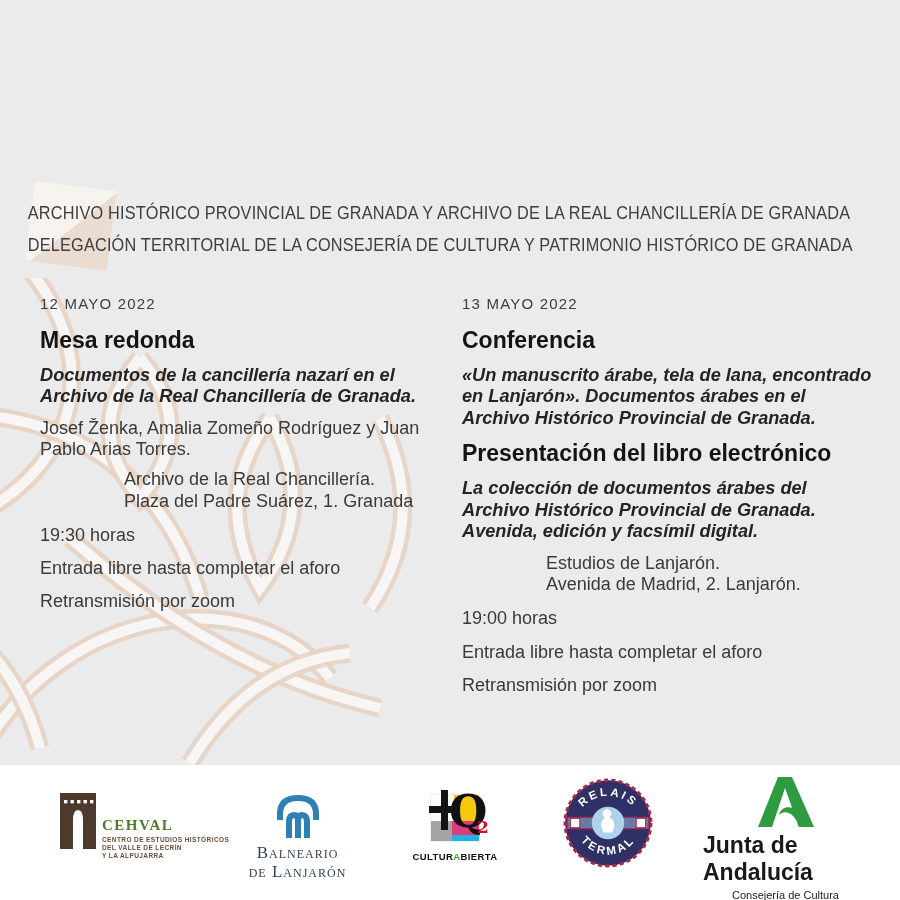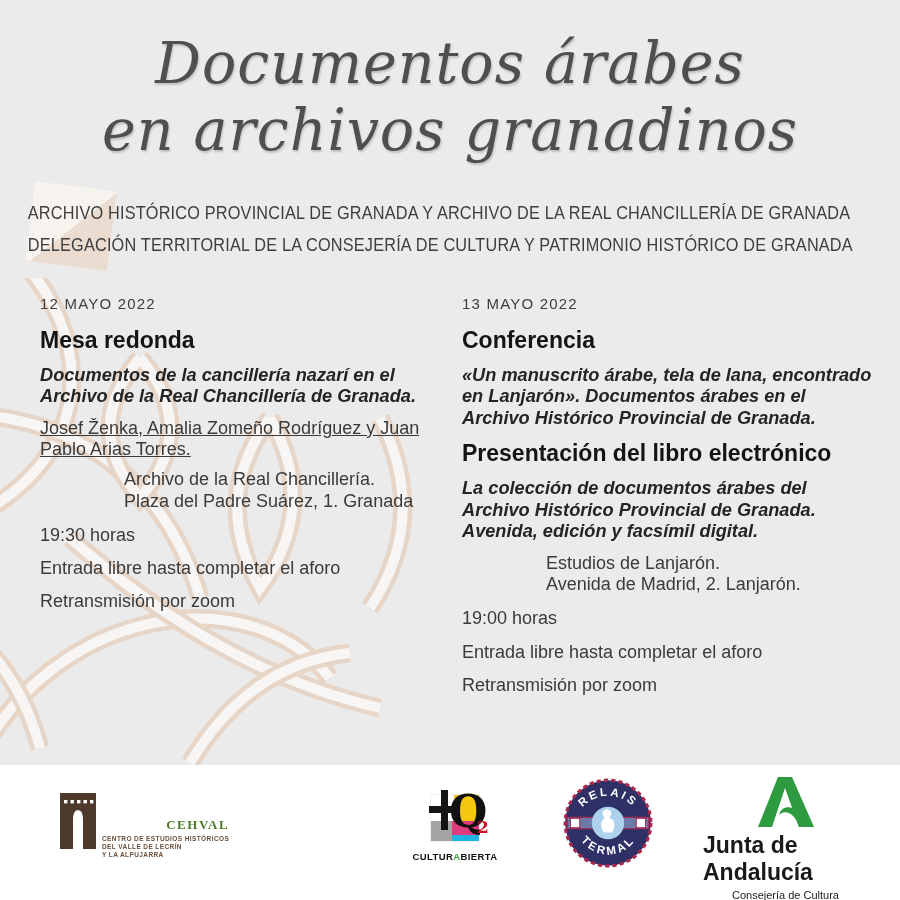--- a/index.html
+++ b/index.html
@@ -41,35 +41,35 @@
     letter-spacing:.2px;
   }
 
   
   .col{position:absolute;top:290px;width:410px;font-size:18px;line-height:1.18;color:#3a3a3a;}
   .col-left{left:40px;}
   .col-right{left:462px;}
   .date{font-size:15px;letter-spacing:1.2px;color:#3d3d3d;margin:0 0 8px;line-height:28px;}
   .event-type{font-size:23px;font-weight:700;color:#141414;margin:4px 0 11px;line-height:28px;}
   .lecture{font-weight:700;font-style:italic;font-size:18.2px;color:#242424;margin:0 0 10px;}
-  .speakers{margin:3px 0 9px;text-decoration:underline;}
+  .speakers{margin:3px 0 9px;}
   .venue{margin:4px 0 13px;padding-left:84px;}
   .info{margin:4px 0 12px;}
 
   
   .footer{
     position:absolute;left:0;top:765px;width:900px;height:135px;
     background:#ffffff;
   }
   .logo{position:absolute;}
 
   
   .logo-cehval{left:60px;top:28px;display:flex;align-items:flex-start;}
   .cehval-text{margin:24px 0 0 6px;}
-  .cehval-name{font-family:"Liberation Serif", serif;font-size:13px;letter-spacing:1.5px;color:#4c7c2b;font-weight:700;text-align:right;}
+  .cehval-name{font-family:"Liberation Serif", serif;font-size:15px;letter-spacing:1.5px;color:#4c7c2b;font-weight:700;}
   .cehval-sub{font-size:6.5px;line-height:8px;color:#6b4f38;letter-spacing:.4px;font-weight:700;margin-top:2px;}
 
   
   .logo-balneario{left:240px;top:25px;width:115px;display:flex;flex-direction:column;align-items:center;}
   .balneario-text{
     margin-top:5px;font-family:"Liberation Serif", serif;
     font-variant:small-caps;font-size:17px;line-height:19px;
     color:#33415c;text-align:center;letter-spacing:1px;
   }
 
@@ -118,24 +118,20 @@
       <path class="wht" d="M 120,260 C 200,330 300,400 430,430"></path>
       <path class="tan" d="M 430,140 Q 480,240 420,330"></path>
       <path class="wht" d="M 430,140 Q 480,240 420,330"></path>
       <path class="tan" d="M 240,485 Q 300,385 400,375"></path>
       <path class="wht" d="M 240,485 Q 300,385 400,375"></path>
       <path class="tan" d="M -30,330 Q 60,360 90,470"></path>
       <path class="wht" d="M -30,330 Q 60,360 90,470"></path>
     </g>
   </svg>
 
-  <header class="title-block">
-    <div class="title-line">Documentos árabes</div>
-    <div class="title-line">en archivos granadinos</div>
-  </header>
 
   <div class="org">
     <div class="org-line">ARCHIVO HISTÓRICO PROVINCIAL DE GRANADA Y ARCHIVO DE LA REAL CHANCILLERÍA DE GRANADA</div>
     <div class="org-line">DELEGACIÓN TERRITORIAL DE LA CONSEJERÍA DE CULTURA Y PATRIMONIO HISTÓRICO DE GRANADA</div>
   </div>
 
   <section class="col col-left">
     <div class="date">12 MAYO 2022</div>
     <div class="event-type">Mesa redonda</div>
     <p class="lecture">Documentos de la cancillería nazarí en el Archivo de la Real Chancillería de Granada.</p>
@@ -179,20 +175,33 @@
       <div class="cehval-text">
         <div class="cehval-name">CEHVAL</div>
         <div class="cehval-sub">
           <div>CENTRO DE ESTUDIOS HISTÓRICOS</div>
           <div>DEL VALLE DE LECRÍN</div>
           <div>Y LA ALPUJARRA</div>
         </div>
       </div>
     </div>
 
+    <div class="logo logo-balneario">
+      <svg width="62" height="48" viewBox="0 0 62 48">
+        <g fill="none" stroke="#2e7fb2" stroke-width="6">
+          <path d="M13,30 L13,24 Q13,8 31,8 Q49,8 49,24 L49,30"></path>
+          <path d="M22,48 L22,32 Q22,25 27,25 Q31,25 31,31 L31,48"></path>
+          <path d="M31,31 Q31,25 35,25 Q40,25 40,32 L40,48"></path>
+        </g>
+      </svg>
+      <div class="balneario-text">
+        <div>Balneario</div>
+        <div>de Lanjarón</div>
+      </div>
+    </div>
 
     <div class="logo logo-cultur">
       <div class="cq-box">
         <div class="cq-sq">
           <div class="cq-tr"></div>
           <div class="cq-bl"></div>
           <div class="cq-br"></div>
           <div class="cq-cy"></div>
         </div>
         <span class="cq-plus-v"></span>

